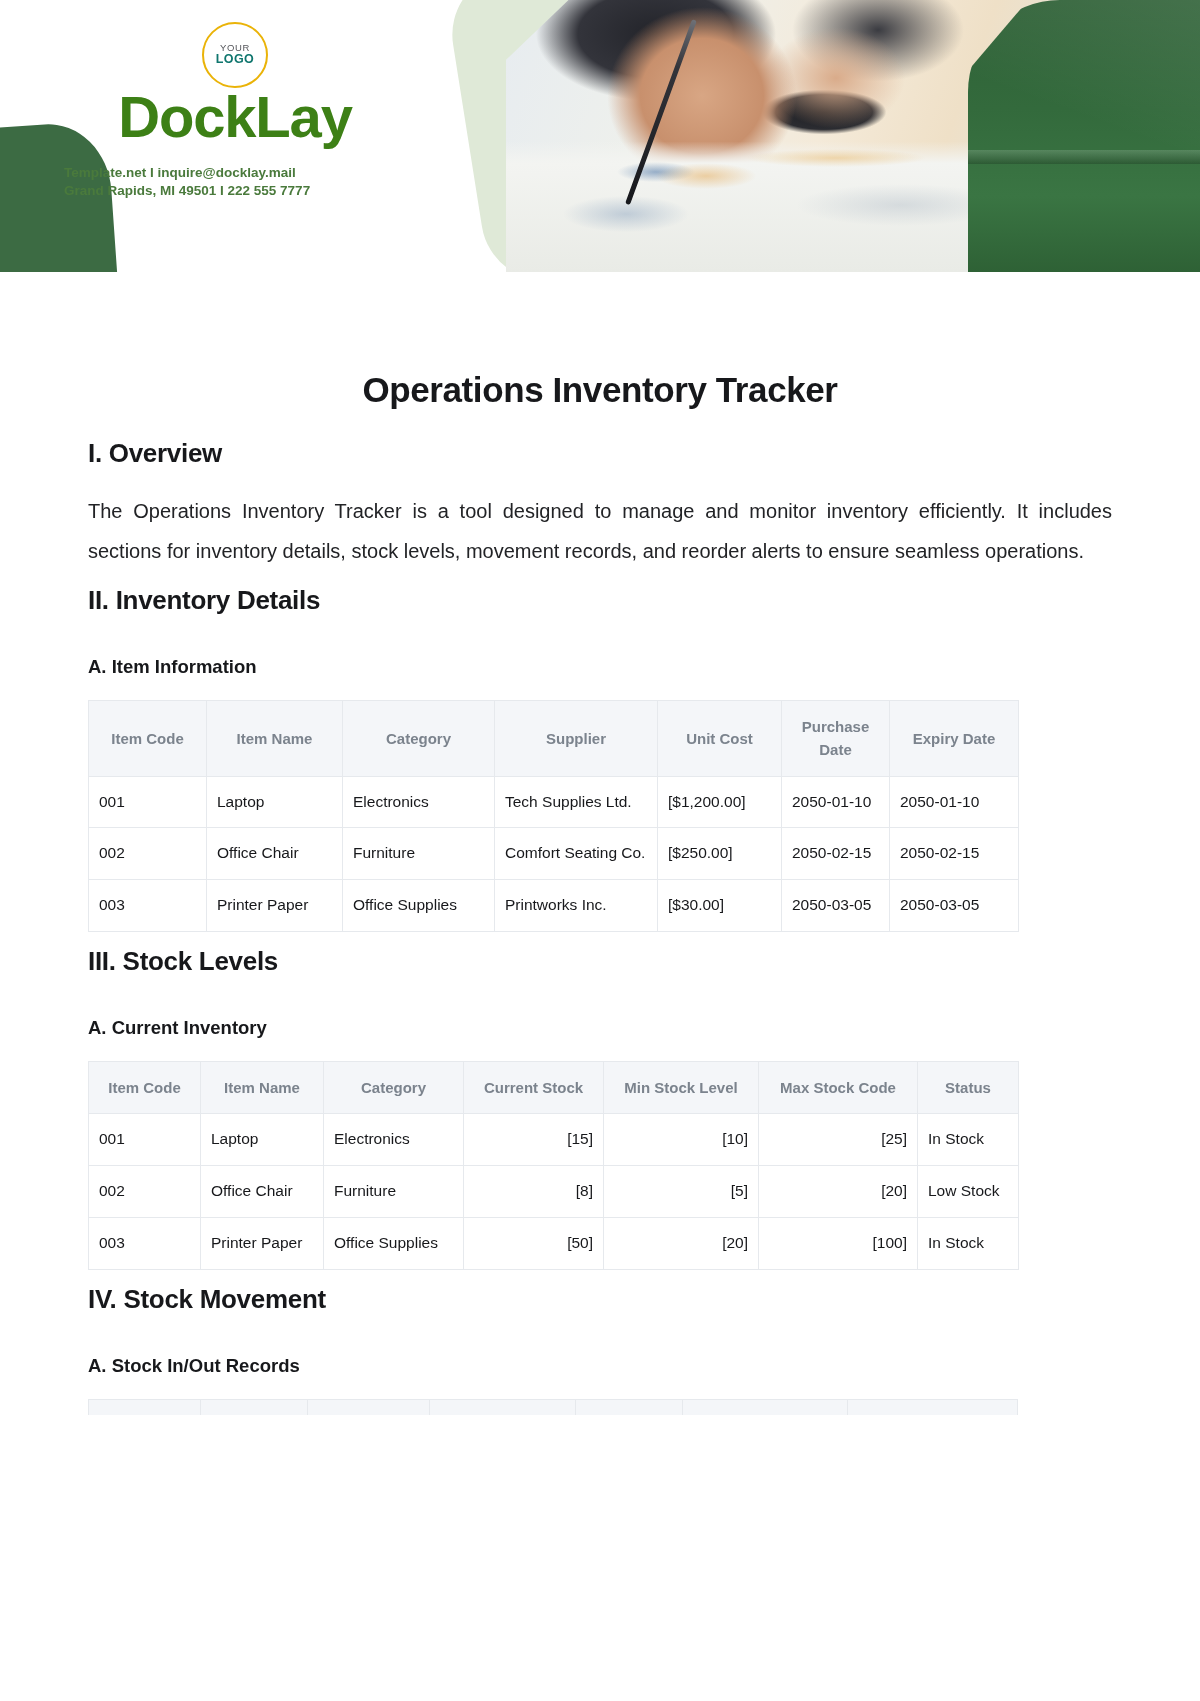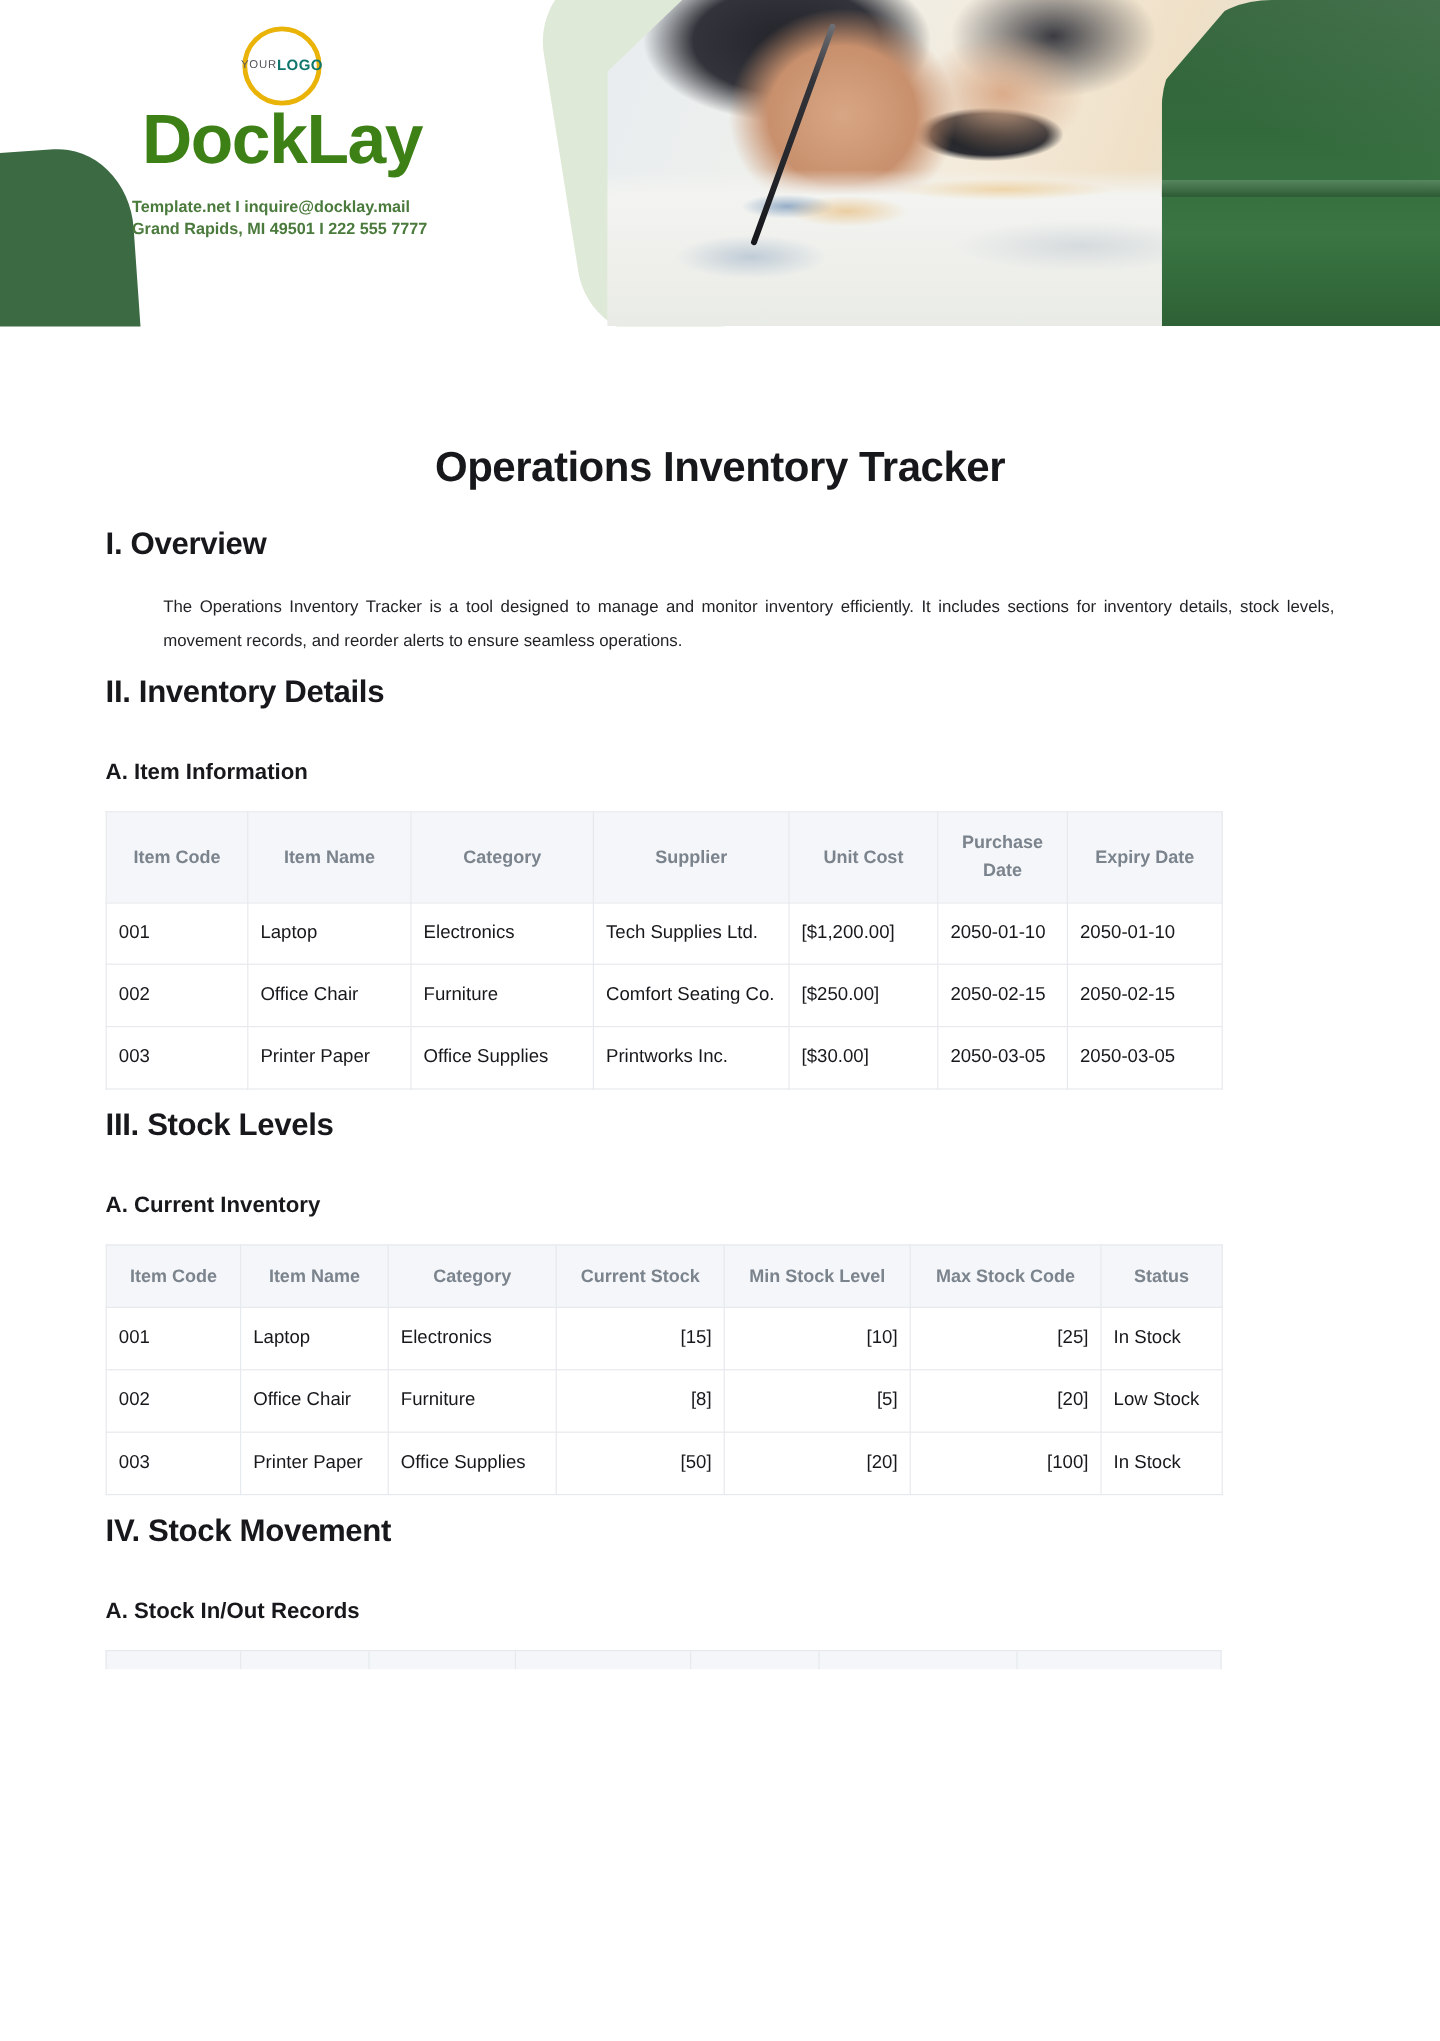--- a/index.html
+++ b/index.html
@@ -123,23 +123,24 @@
     top: 22px;
     width: 470px;
     text-align: center;
     z-index: 4;
   }
 
   .logo-circle {
     width: 66px;
     height: 66px;
     margin: 0 auto;
-    border: 4px solid #eab308;
+    border: 2px solid #eab308;
     border-radius: 50%;
     display: flex;
+    flex-direction: column;
     align-items: center;
     justify-content: center;
     line-height: 1.05;
   }
   .logo-your {
     font-size: 9.5px;
     letter-spacing: .6px;
     color: #55565b;
     font-weight: 500;
   }
@@ -159,21 +160,20 @@
   }
 
   .brand-contact {
     margin-top: 18px;
     color: #4a7a3c;
     font-size: 13.5px;
     line-height: 1.35;
     font-weight: 600;
     text-align: left;
     padding-left: 64px;
-    margin-left: 46px;
   }
 
   
   .page {
     padding: 0 88px;
     position: relative;
   }
 
   .doc-title {
     text-align: center;
@@ -194,26 +194,25 @@
   h2.sec.tight { margin-top: 14px; }
 
   h3.sub {
     font-size: 18.5px;
     font-weight: 700;
     color: #17181b;
     margin-top: 40px;
   }
 
   p.body-text {
-    font-size: 14px;
+    font-size: 20px;
     line-height: 2.0;
     color: #222326;
     text-align: justify;
     margin-top: 22px;
-    margin-left: 48px;
   }
 
   table.grid {
     width: 930px;
     border-collapse: collapse;
     margin-top: 22px;
     table-layout: fixed;
   }
 
   table.grid th {

